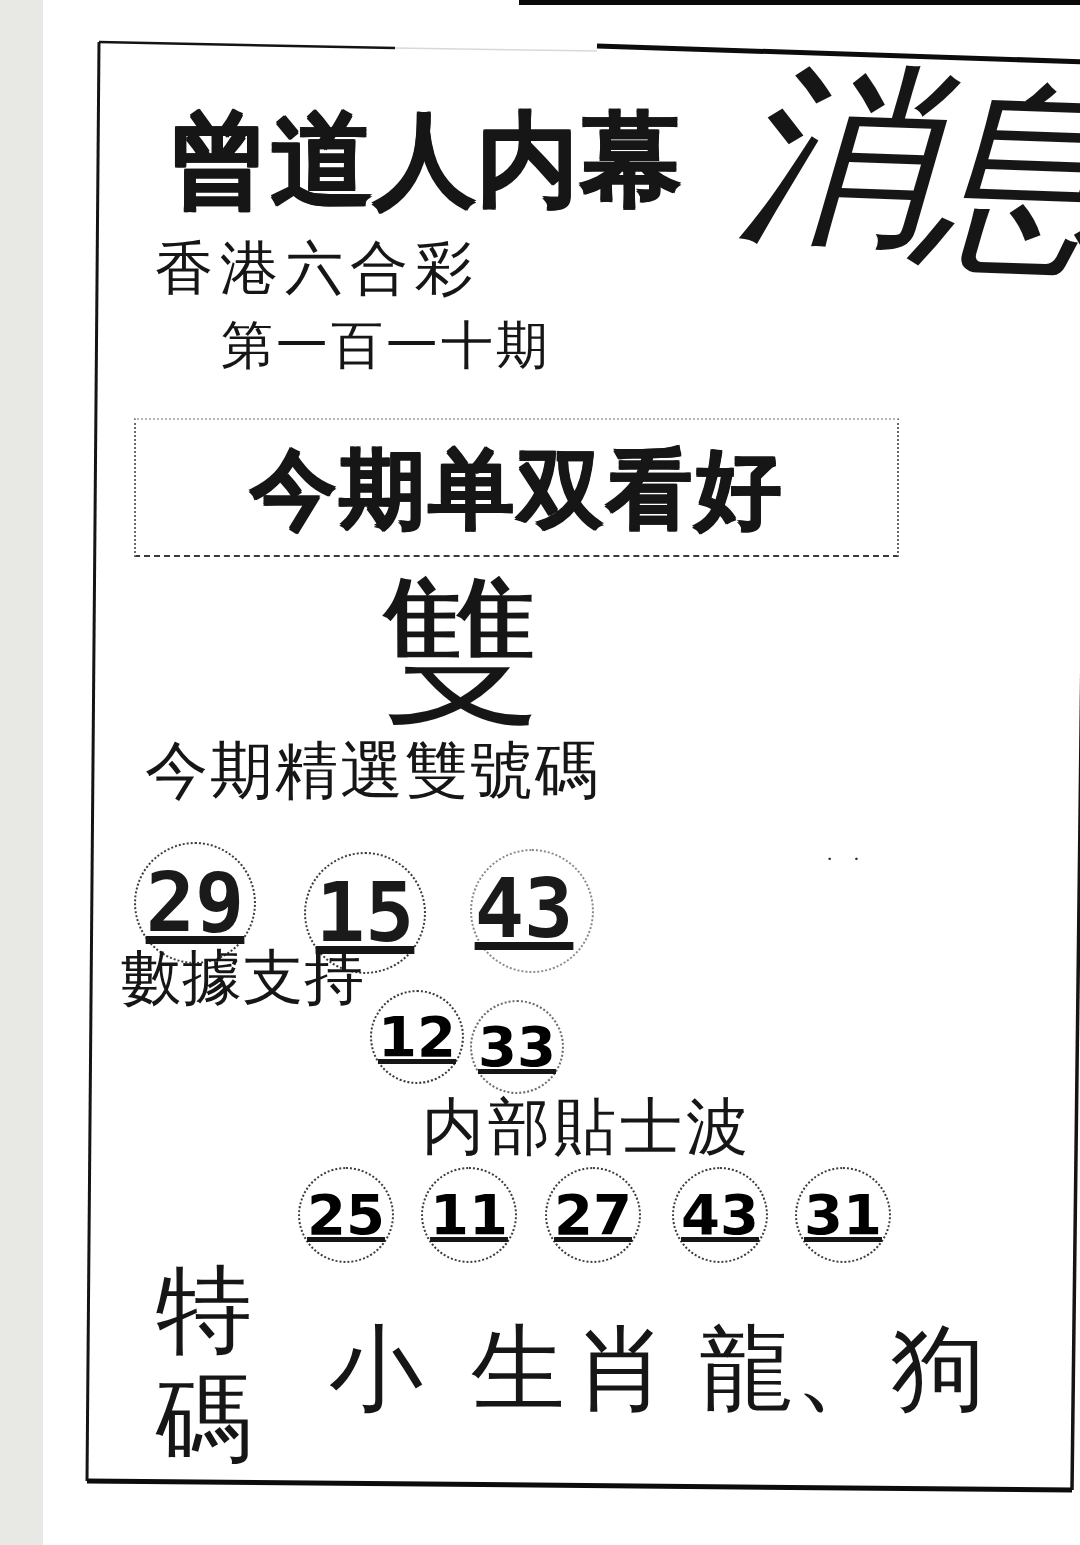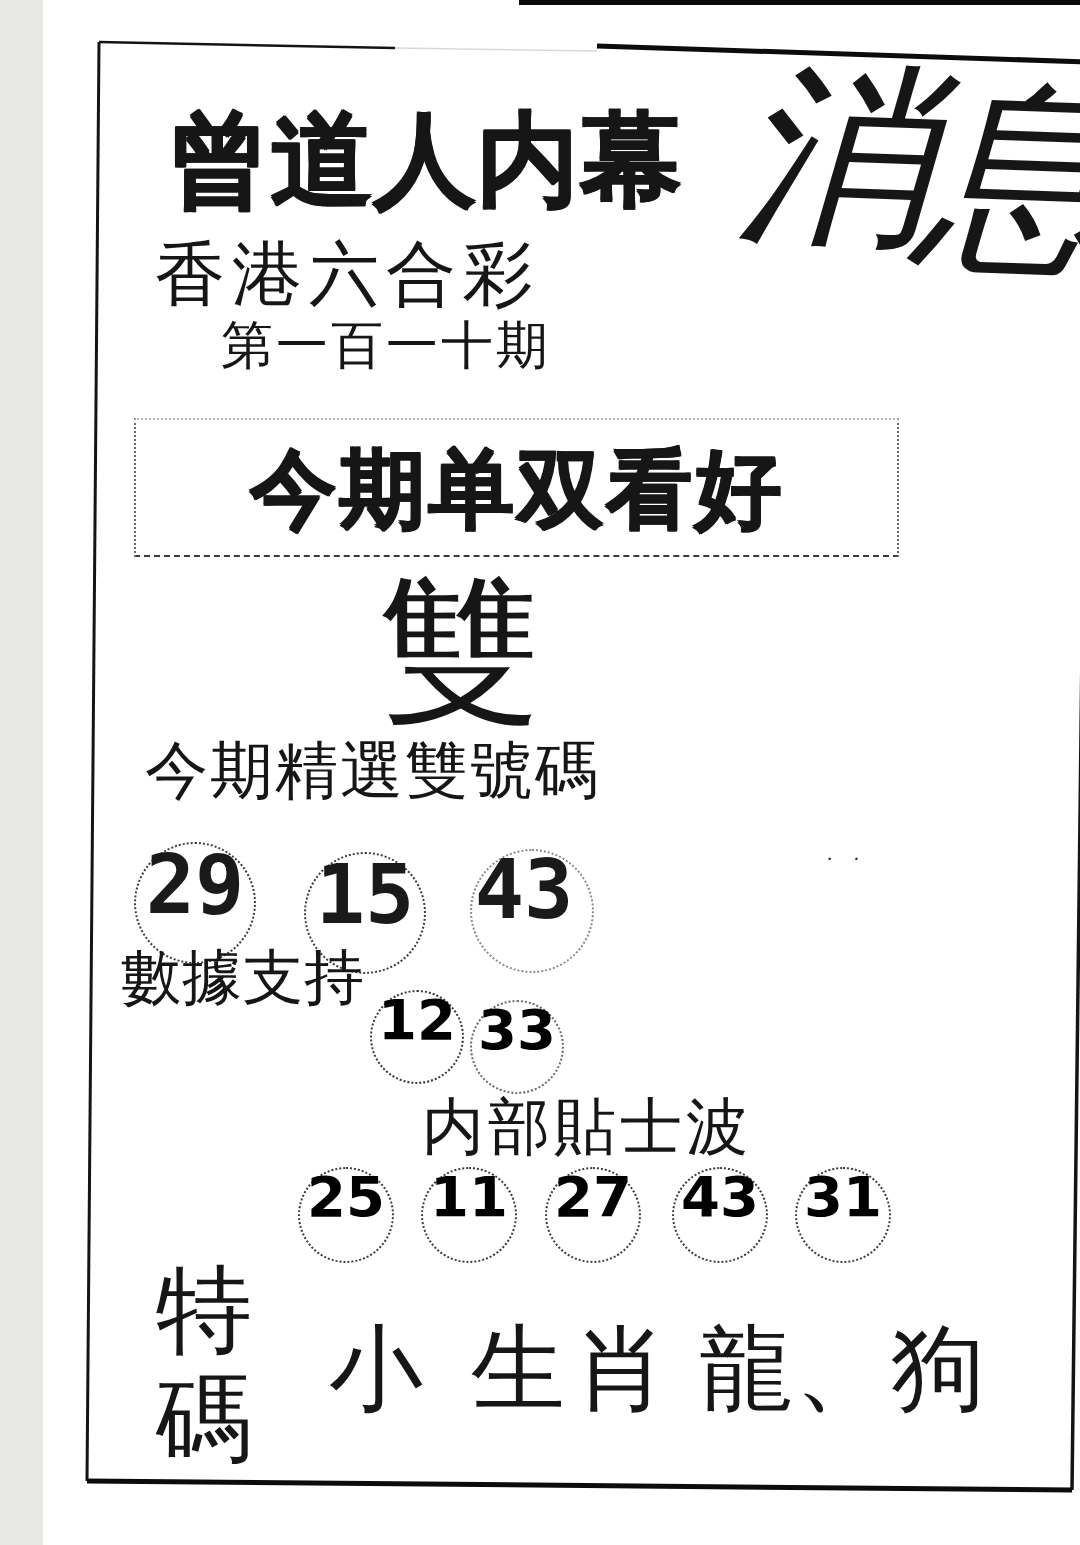--- a/index.html
+++ b/index.html
@@ -21,23 +21,24 @@
   }
   .script{
     font-family:"DejaVu Serif","Liberation Serif",serif;
     font-style:italic;
     font-weight:400;
   }
   .circle{
     position:absolute;
     border:2px dotted #3c3c3c;
     border-radius:50%;
-    display:flex;justify-content:center;
+    display:flex;align-items:center;justify-content:center;
     box-sizing:border-box;
     background:transparent;
+    text-decoration:underline;
   }
   .num-big{
     font-family:"DejaVu Sans Mono","Liberation Mono",monospace;
     font-weight:700;font-size:82px;line-height:1;color:#1a1a1a;
   }
   .num-small{
     font-family:"DejaVu Sans","Liberation Sans",sans-serif;
     font-weight:700;font-size:56px;line-height:1;color:#000000;
   }
   .dashed-box{
@@ -70,21 +71,21 @@
     <line x1="554" y1="46" x2="1046" y2="62" stroke="#0c0c0c" stroke-width="5"></line>
     <line x1="1046" y1="62" x2="1029" y2="1490" stroke="#141414" stroke-width="3.5"></line>
     <line x1="44" y1="1481" x2="1029" y2="1490" stroke="#0c0c0c" stroke-width="5"></line>
   </svg>
 
   <div class="abs heavy" style="left:124px;top:108px;font-size:102px;line-height:1;letter-spacing:1px;">曾道人内幕</div>
 
   <div class="abs script" style="left:694px;top:58px;font-size:196px;line-height:1;transform:rotate(2deg);">消</div>
   <div class="abs script" style="left:872px;top:76px;font-size:202px;line-height:1;transform:rotate(2deg);">息</div>
 
-  <div class="abs serif" style="left:112px;top:240px;font-size:70px;line-height:1;letter-spacing:7px;">香港六合彩</div>
+  <div class="abs serif" style="left:112px;top:240px;font-size:58px;line-height:1;letter-spacing:7px;">香港六合彩</div>
 
   <div class="abs serif" style="left:178px;top:320px;font-size:52px;line-height:1;letter-spacing:3px;">第一百一十期</div>
 
   <div class="dashed-box">
     <div class="heavy" style="font-size:86px;line-height:1;letter-spacing:3px;text-align:right;">今期单双看好</div>
   </div>
 
   <div class="abs serif" style="left:336px;top:572px;font-size:162px;line-height:1;">雙</div>
 
   <div class="abs serif" style="left:102px;top:740px;font-size:63px;line-height:1;letter-spacing:2px;">今期精選雙號碼</div>

